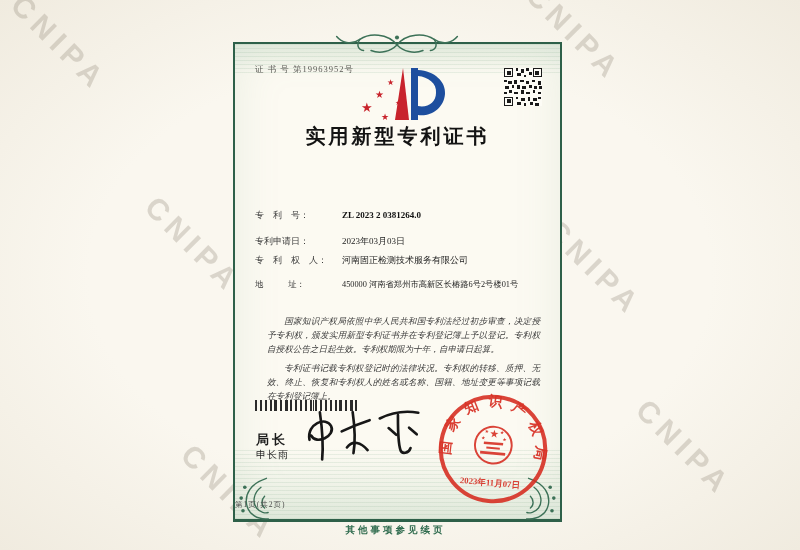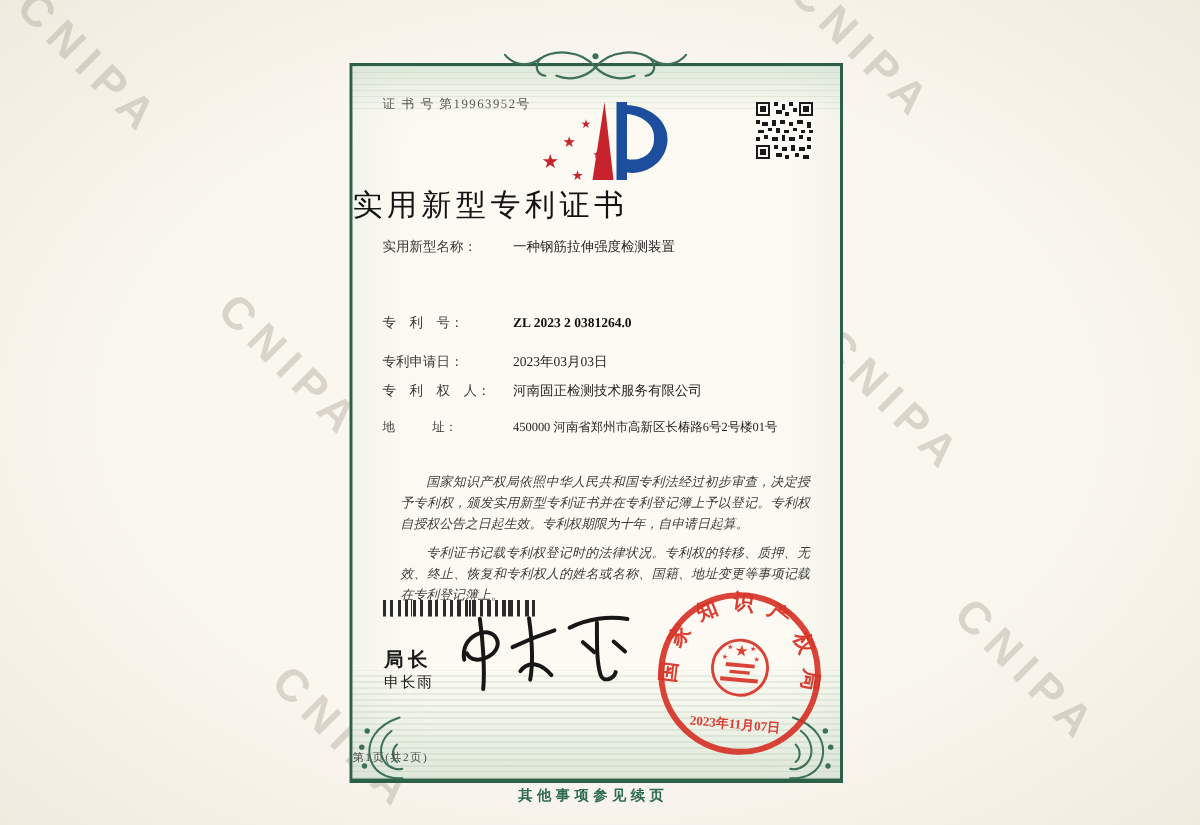--- a/index.html
+++ b/index.html
@@ -26,22 +26,22 @@
   .tex-bottom{bottom:0;height:72px;
      background:repeating-linear-gradient(0deg,rgba(106,156,120,.13) 0 1px,rgba(0,0,0,0) 1px 4px),
        linear-gradient(0deg,rgba(148,188,158,.22),rgba(255,255,255,0));}
   .flourish{position:absolute;left:97px;top:-15px;width:130px;height:30px;}
   .corner{position:absolute;width:36px;height:46px;bottom:-3px;}
   .corner.bl{left:-1px;} .corner.br{right:-1px;transform:scaleX(-1);}
   
   .certno{position:absolute;left:20px;top:20px;font-size:8.5px;color:#5a5a55;letter-spacing:1px;}
   .logo{position:absolute;left:124px;top:18px;width:88px;height:60px;}
   .qr{position:absolute;right:18px;top:24px;width:38px;height:38px;}
-  .title{position:absolute;top:79px;left:0;width:100%;
-         font-family:"Liberation Sans",sans-serif;font-weight:400;font-size:20px;
+  .title{position:absolute;top:79px;left:0;width:100%;text-align:center;
+         font-family:"Liberation Sans",sans-serif;font-weight:700;font-size:20px;
          letter-spacing:3px;color:#131313;}
   
   .row{position:absolute;left:20px;right:12px;font-size:9px;color:#1f1f1f;white-space:nowrap;}
   .row .lbl{display:inline-block;min-width:87px;color:#3a3a3a;}
   .row.r-addr{font-size:8.3px;}
   .row .bold{font-weight:700;color:#111;}
   .pair2{position:absolute;left:172px;top:0;}
   
   .paras{position:absolute;top:271px;left:32px;right:20px;font-size:8.6px;line-height:1.62;
          color:#3c3c3c;font-style:italic;text-align:justify;}
@@ -173,23 +173,20 @@
           <rect x="26" y="22" width="2" height="2"></rect>
           <rect x="10" y="26" width="3" height="2"></rect>
         <rect x="15" y="27" width="2" height="2"></rect>
           <rect x="20" y="26" width="2" height="2"></rect>
           <rect x="24" y="27" width="3" height="2"></rect>
       </g>
     </svg>
 
     <div class="title">实用新型专利证书</div>
 
-    <div class="row" style="top:114px">
-      <span class="lbl">实用新型名称：</span><span>一种钢筋拉伸强度检测装置</span>
-    </div>
     <div class="row" style="top:165px">
       <span class="lbl">专　利　号：</span><span class="bold">ZL 2023 2 0381264.0</span>
     </div>
     <div class="row" style="top:191px">
       <span class="lbl">专利申请日：</span><span>2023年03月03日</span>
     </div>
     <div class="row" style="top:210px">
       <span class="lbl">专　利　权　人：</span><span>河南固正检测技术服务有限公司</span>
     </div>
     <div class="row r-addr" style="top:235px">

